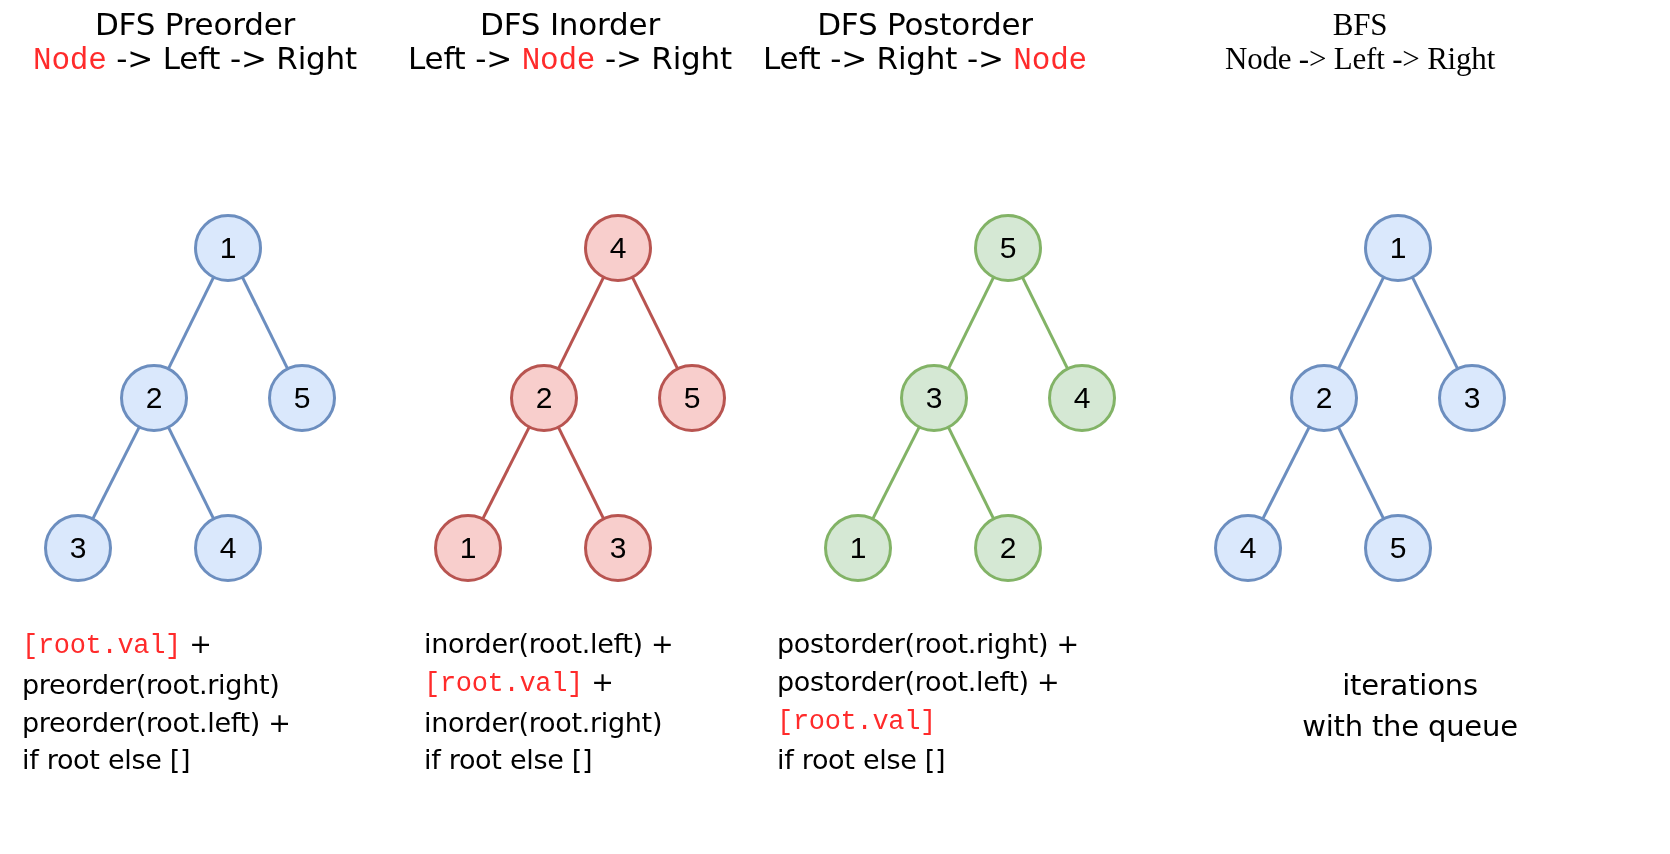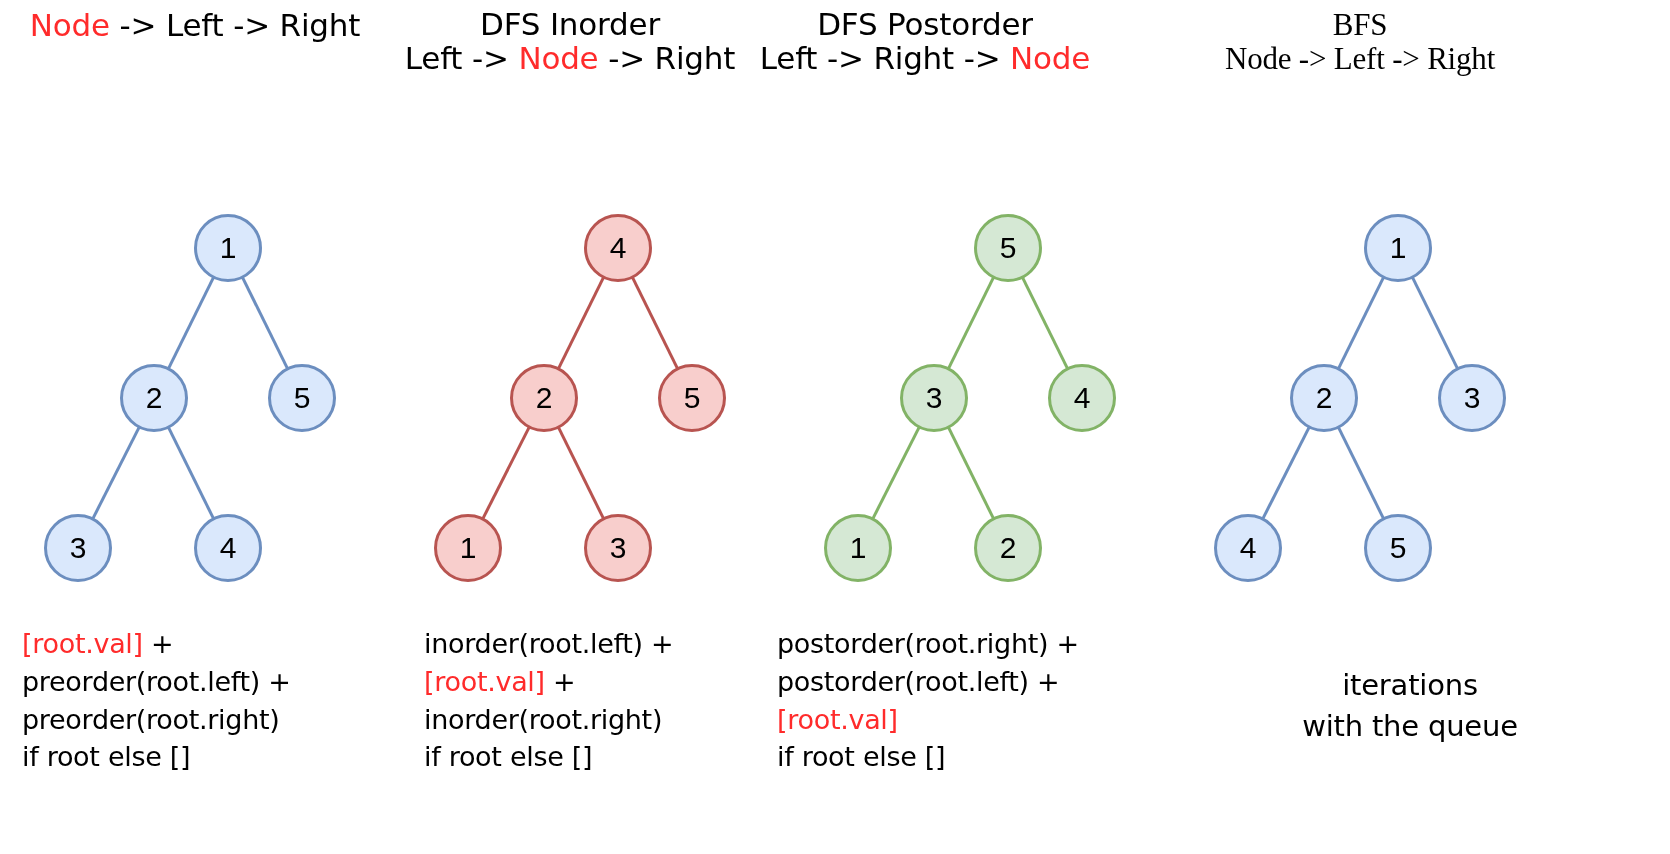--- a/index.html
+++ b/index.html
@@ -35,21 +35,21 @@
     font-size: 31px;
     color: #000;
     white-space: nowrap;
   }
   .col-header .subtitle {
     display: block;
     font-size: 31px;
     white-space: nowrap;
     margin-top: 1px;
   }
-  .accent { color: #ff2b2b; }
+  .accent { color: #ff2b2b; font-family: Liberation Mono, monospace; }
 
   
   #traversal-line {
     position: absolute;
     left: 0;
     top: 118px;
     width: 1670px;
     text-align: center;
     font-size: 31px;
     letter-spacing: -0.2px;
@@ -103,20 +103,21 @@
     letter-spacing: -0.2px;
   }
   .note-block .line { display: block; }
 </style>
 </head>
 <body>
 
 <div id="stage">
 
   <div class="col-header" id="header-0" style="left: 0px; top: 8px; width: 390px;">
+    <span class="title">DFS Preorder</span>
     <span class="subtitle"><span class="accent">Node</span><span> -&gt; Left -&gt; Right</span></span>
   </div>
   <div class="col-header" id="header-1" style="left: 380px; top: 8px; width: 380px;">
     <span class="title">DFS Inorder</span>
     <span class="subtitle"><span>Left -&gt; </span><span class="accent">Node</span><span> -&gt; Right</span></span>
   </div>
   <div class="col-header" id="header-2" style="left: 725px; top: 8px; width: 400px;">
     <span class="title">DFS Postorder</span>
     <span class="subtitle"><span>Left -&gt; Right -&gt; </span><span class="accent">Node</span></span>
   </div>
@@ -174,22 +175,22 @@
       </svg>
       <div class="node" style="left: 184px; top: 18px; background: rgb(218, 232, 252); border-color: rgb(108, 142, 191);">1</div>
       <div class="node" style="left: 110px; top: 168px; background: rgb(218, 232, 252); border-color: rgb(108, 142, 191);">2</div>
       <div class="node" style="left: 258px; top: 168px; background: rgb(218, 232, 252); border-color: rgb(108, 142, 191);">3</div>
       <div class="node" style="left: 34px; top: 318px; background: rgb(218, 232, 252); border-color: rgb(108, 142, 191);">4</div>
       <div class="node" style="left: 184px; top: 318px; background: rgb(218, 232, 252); border-color: rgb(108, 142, 191);">5</div>
     </div>
 
   <div class="code-block" id="code-0" style="left: 22px; top: 625px;">
       <span class="line"><span class="accent">[root.val]</span><span> +</span></span>
+      <span class="line"><span>preorder(root.right)</span></span>
       <span class="line"><span>preorder(root.left) +</span></span>
-      <span class="line"><span>preorder(root.right)</span></span>
       <span class="line"><span>if root else []</span></span>
     </div>
   <div class="code-block" id="code-1" style="left: 424px; top: 625px;">
       <span class="line"><span>inorder(root.left) +</span></span>
       <span class="line"><span class="accent">[root.val]</span><span> +</span></span>
       <span class="line"><span>inorder(root.right)</span></span>
       <span class="line"><span>if root else []</span></span>
     </div>
   <div class="code-block" id="code-2" style="left: 777px; top: 625px;">
       <span class="line"><span>postorder(root.right) +</span></span>

